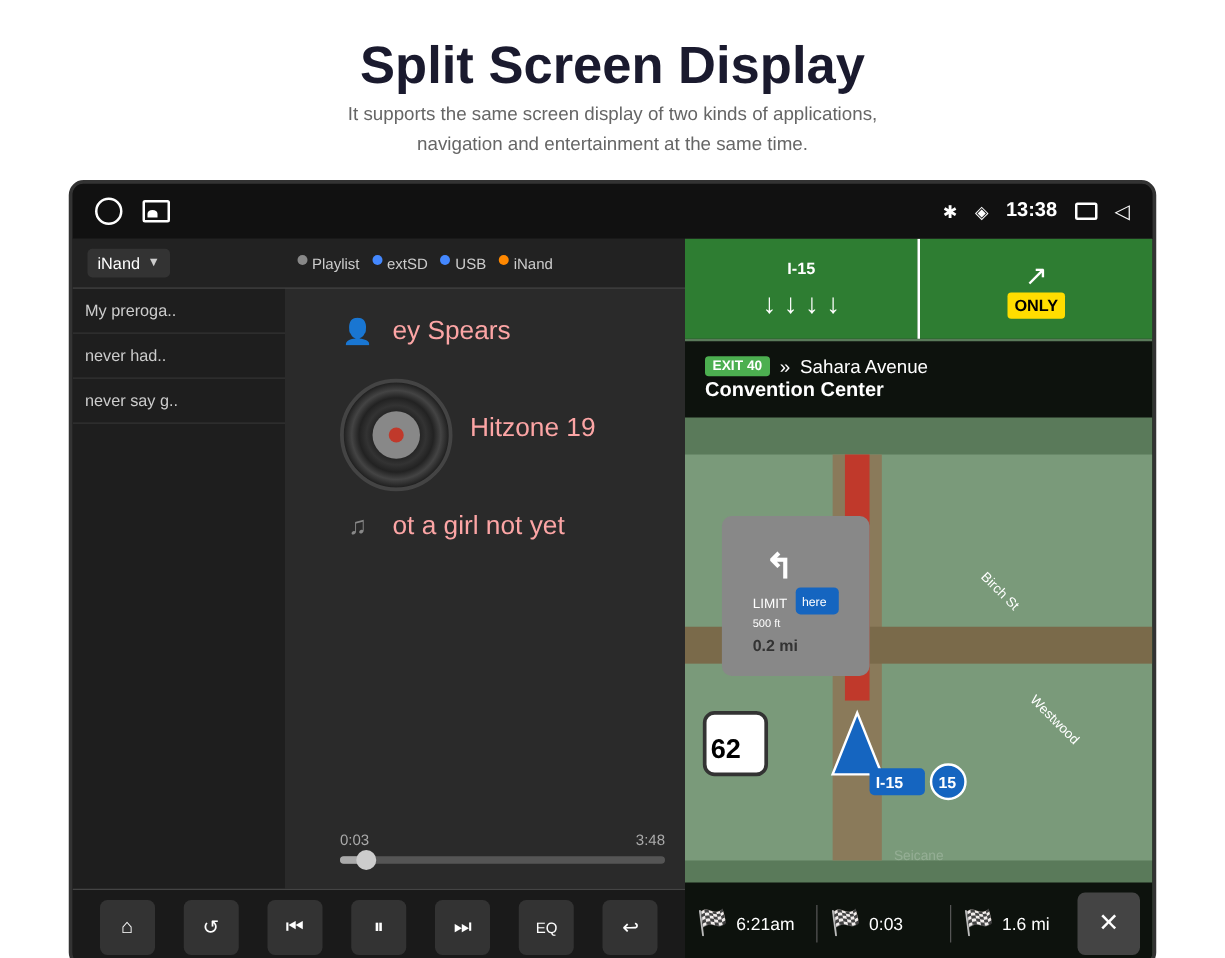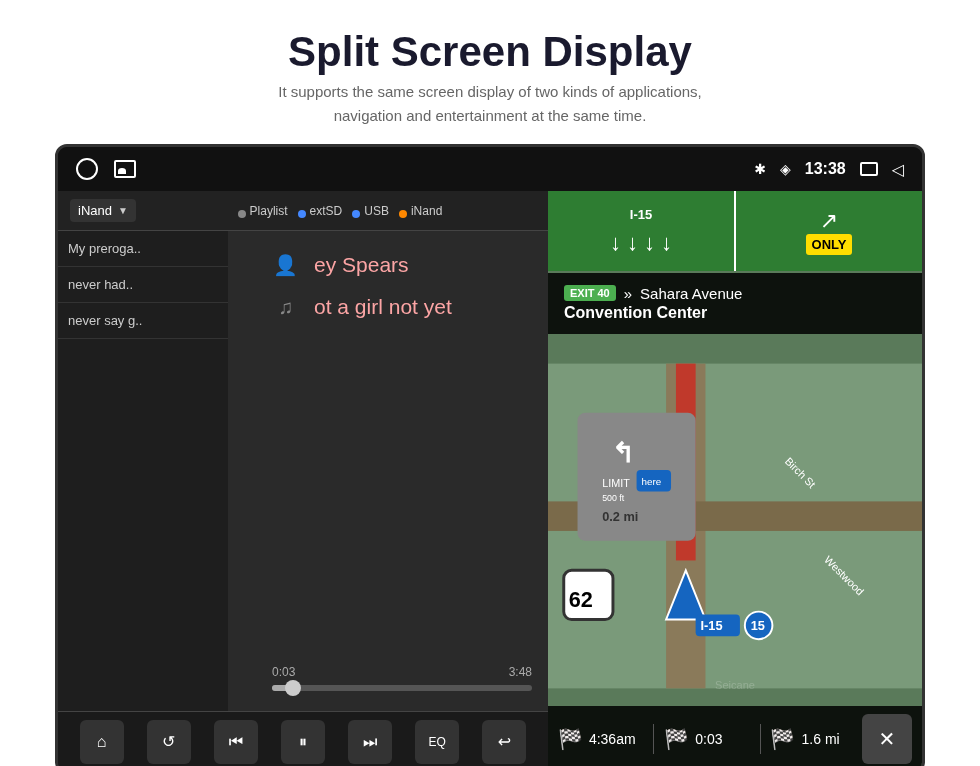--- a/index.html
+++ b/index.html
@@ -143,21 +143,21 @@
     }
     .source-tabs {
       display: flex;
       align-items: center;
       gap: 10px;
       flex: 1;
       justify-content: center;
     }
     .source-tab {
       display: flex;
-      align-items: flex-end;
+      align-items: flex-start;
       gap: 4px;
       font-size: 12px;
       color: #ccc;
     }
     .source-tab .dot {
       width: 8px;
       height: 8px;
       border-radius: 50%;
     }
     .dot-grey { background: #888; }
@@ -544,20 +544,28 @@
           <div class="song-item">never say g..</div>
         </div>
 
         <div class="player-center">
           <div class="track-info">
             <div class="track-row">
               <div class="track-icon">👤</div>
               <span class="track-text">ey Spears</span>
             </div>
             <div class="track-row">
+              <div class="vinyl-record">
+                <div class="vinyl-label">
+                  <div class="vinyl-label-inner"></div>
+                </div>
+              </div>
+              <span class="track-text">Hitzone 19</span>
+            </div>
+            <div class="track-row">
               <div class="track-icon">♫</div>
               <span class="track-text">ot a girl not yet</span>
             </div>
           </div>
 
           <div class="progress-section">
             <div class="progress-times">
               <span>0:03</span>
               <span>3:48</span>
             </div>
@@ -639,21 +647,21 @@
             <rect x="150" y="255" width="45" height="22" rx="4" fill="#1565c0"></rect>
             <text x="155" y="271" fill="#fff" font-size="13" font-weight="bold">I-15</text>
             <rect x="200" y="252" width="28" height="28" rx="14" fill="#1565c0" stroke="#fff" stroke-width="2"></rect>
             <text x="206" y="271" fill="#fff" font-size="13" font-weight="bold">15</text>
           </svg>
         </div>
 
         <div class="nav-bottom-bar">
           <div class="nav-info-box">
             <span class="checkered-flag">🏁</span>
-            <span class="nav-time">4:36am</span>
+            <span class="nav-time">6:21am</span>
           </div>
           <div class="nav-separator"></div>
           <div class="nav-info-box">
             <span class="checkered-flag">🏁</span>
             <span class="nav-time">0:03</span>
           </div>
           <div class="nav-separator"></div>
           <div class="nav-info-box">
             <span class="checkered-flag">🏁</span>
             <span class="nav-time">1.6 mi</span>

